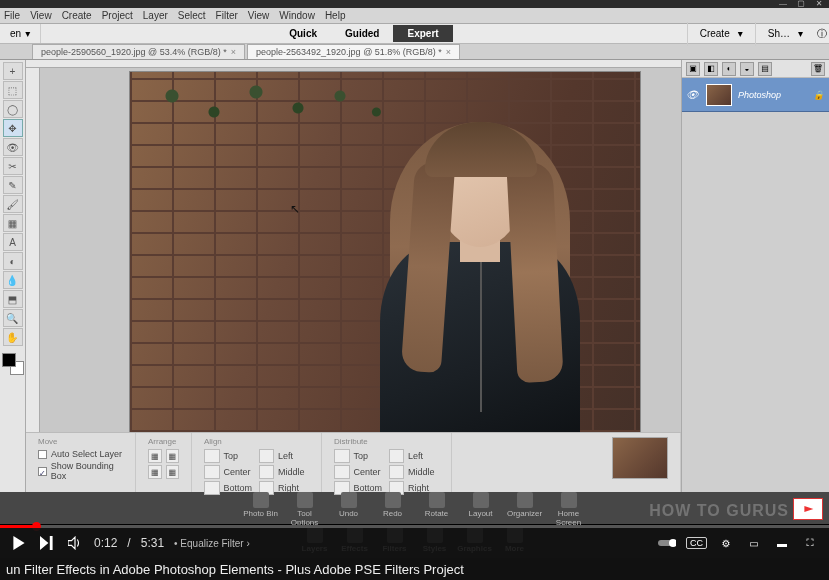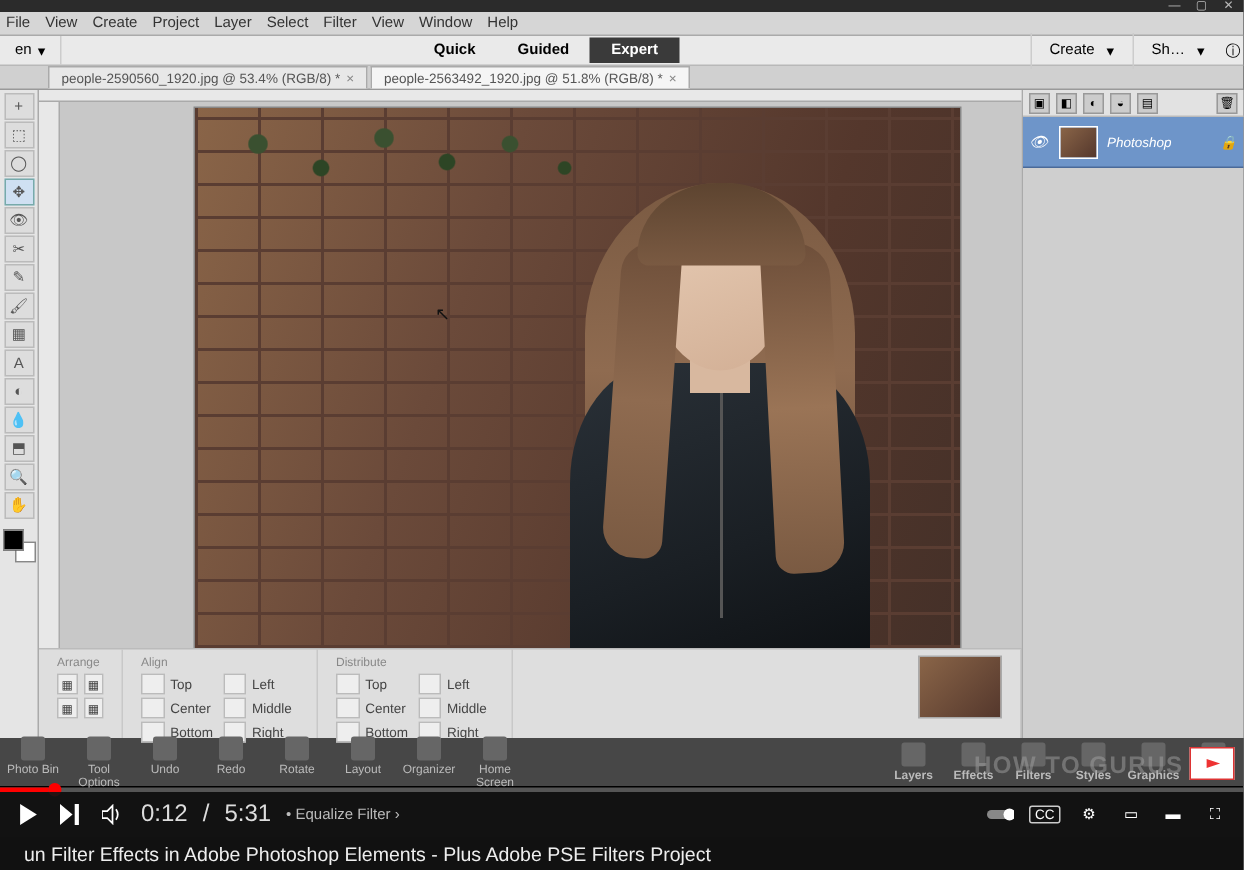--- a/index.html
+++ b/index.html
@@ -86,44 +86,44 @@
 .panels .iconstrip { height: 18px; background: #e2e2e2; border-bottom: 1px solid #bbb; display:flex; align-items:center; gap:4px; padding:0 4px; }
 .panels .iconstrip .pi { width:14px; height:14px; background:#ccc; border:1px solid #999; font-size:8px; display:flex; align-items:center; justify-content:center; }
 .panels .layerhdr { height: 18px; background: #ddd; border-bottom:1px solid #bbb; display:flex; align-items:center; font-size:8px; color:#555; padding:0 4px; gap:4px;}
 .panels .layerhdr select { font-size:8px; height:13px; }
 .panels .layer { height: 34px; background: #6e95c9; border-bottom:1px solid #4a6a99; display:flex; align-items:center; padding:0 4px; gap:6px; color:#fff; font-size:9px; font-style:italic;}
 .panels .layer .eye { width:14px; font-size:10px; }
 .panels .layer .thumb { width:26px; height:22px; background:linear-gradient(135deg,#8a6548,#54372c); border:1px solid #fff; }
 .panels .filler { flex:1; background:#cfcfcf; }
 
 
-.bottombar { height: 32px; background: #474747; display:flex; align-items:center; font-size:8px; color:#bbb; }
+.bottombar { height: 32px; background: #474747; display:flex; align-items:center; font-size:8px; color:#bbb;flex-direction:column; }
 .bottombar .bcell { flex:0 0 auto; width: 44px; text-align:center; }
 .bottombar .bcell .bi { width:16px; height:16px; margin:0 auto 1px; background:#666; border-radius:2px; }
 .bottombar .spacer { flex:1; }
 .bottombar .right .bcell { width: 40px; font-weight: bold; }
 
 
 .player { position:absolute; bottom: 22px; left:0; right:0; height: 30px; background: rgba(20,20,20,0.92); display:flex; align-items:center; padding: 0 10px; gap:10px; color:#fff; font-size:10px; }
 .player .pbtn { width:18px; height:18px; display:flex; align-items:center; justify-content:center; }
 .player svg { fill:#fff; }
-.player .time { font-size: 16px; color:#ddd; }
+.player .time { font-size: 12px; color:#ddd; }
 .player .chapter { color:#bbb; }
 .player .spacer { flex:1; }
 .player .cc { border:1px solid #ccc; padding:0 3px; font-size:9px; border-radius:2px; }
 .progress { position:absolute; bottom:52px; left:0; right:0; height:3px; background:#555; }
 .progress .fill { height:100%; width: 3.8%; background:#f00; }
 .progress .dot { position:absolute; left:3.8%; top:-3px; width:9px; height:9px; background:#f00; border-radius:50%; }
 
 .subscribe { position:absolute; right:6px; bottom:60px; width:30px; height:22px; background:#fff; border:1px solid #d33; }
 .subscribe::after{ content:''; position:absolute; inset:5px; background:#e33; clip-path:polygon(30% 20%,30% 80%,80% 50%);}
 .watermark { position:absolute; right:40px; bottom:60px; font-size:16px; font-weight:bold; color:rgba(160,160,160,0.5); letter-spacing:1px; }
 
 
-.vtitle { position:absolute; bottom:0; left:0; right:0; height:22px; background:#111; color:#eee; font-size:13px; display:flex; align-items:center; padding-left:16px; }
+.vtitle { position:absolute; bottom:0; left:0; right:0; height:22px; background:#111; color:#eee; font-size:13px; display:flex; align-items:center; padding-left:6px; }
 </style>
 </head>
 <body>
 
 <div class="titlebar">
   <div class="winbtn">—</div>
   <div class="winbtn">▢</div>
   <div class="winbtn">✕</div>
 </div>
 
@@ -212,20 +212,31 @@
             <div class="face"></div>
             <div class="hair-side-l"></div>
             <div class="hair-side-r"></div>
             <div class="bangs"></div>
           </div>
           <div class="cursor-fly">↖</div>
         </div>
       </div>
     </div>
     <div class="optbar">
+      <div class="section" style="width:110px">
+        <div class="hdr">Move</div>
+        <div class="row">
+            <span class="cb"></span>
+            <span>Auto Select Layer</span>
+          </div>
+        <div class="row">
+            <span class="cb on"></span>
+            <span>Show Bounding Box</span>
+          </div>
+      </div>
       <div class="section" style="width:56px">
         <div class="hdr">Arrange</div>
         <div class="row">
             <span class="minibtn">▦</span>
             <span class="minibtn">▦</span>
           </div>
         <div class="row">
             <span class="minibtn">▦</span>
             <span class="minibtn">▦</span>
           </div>

